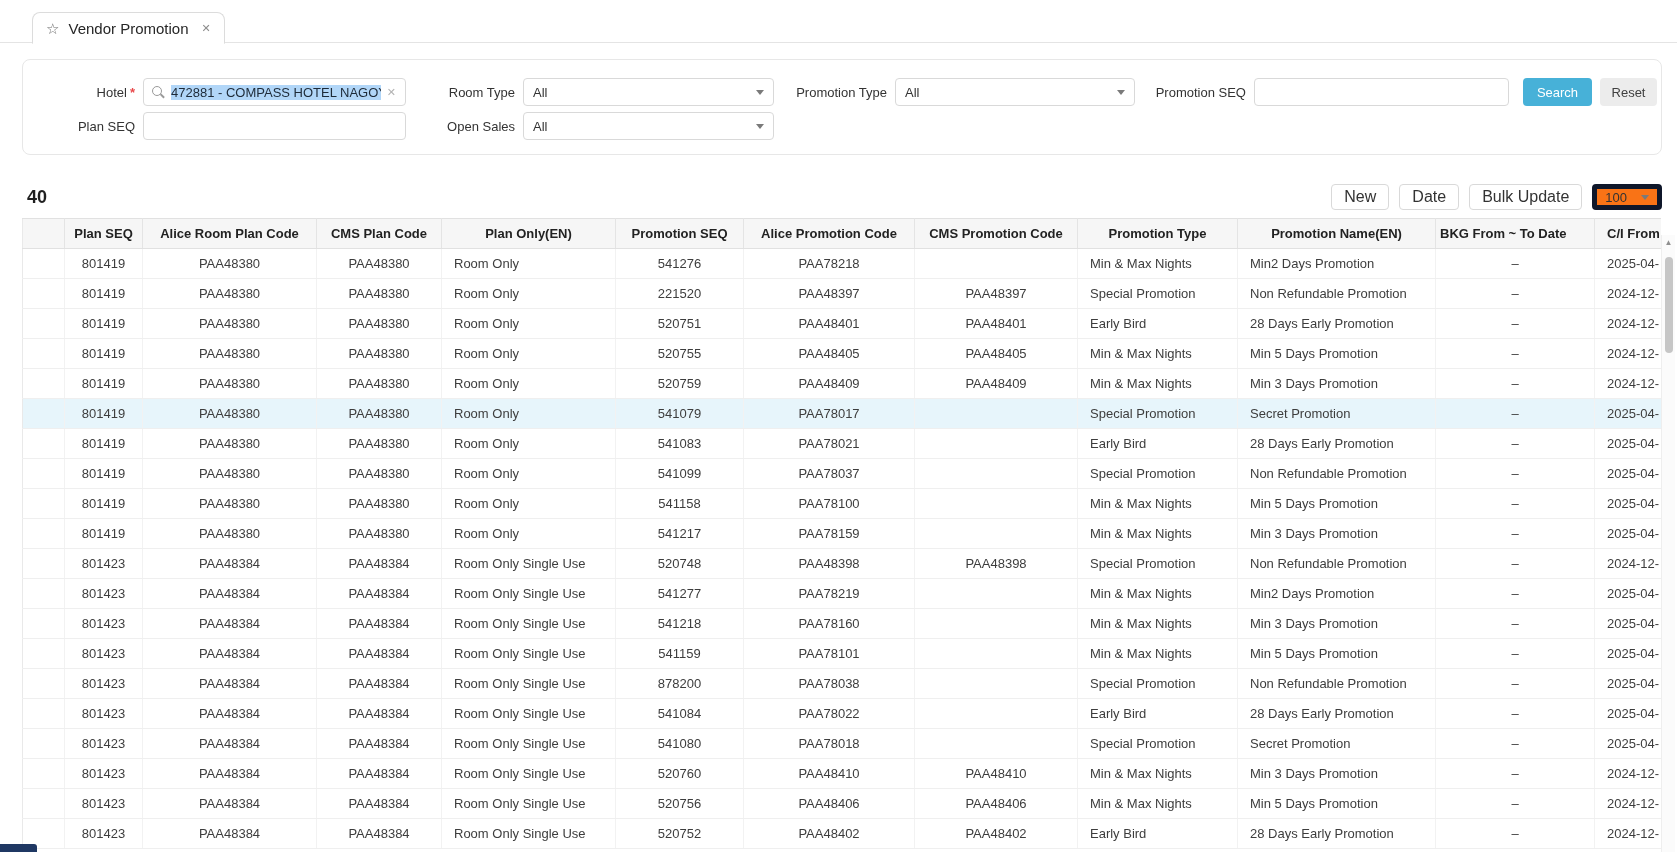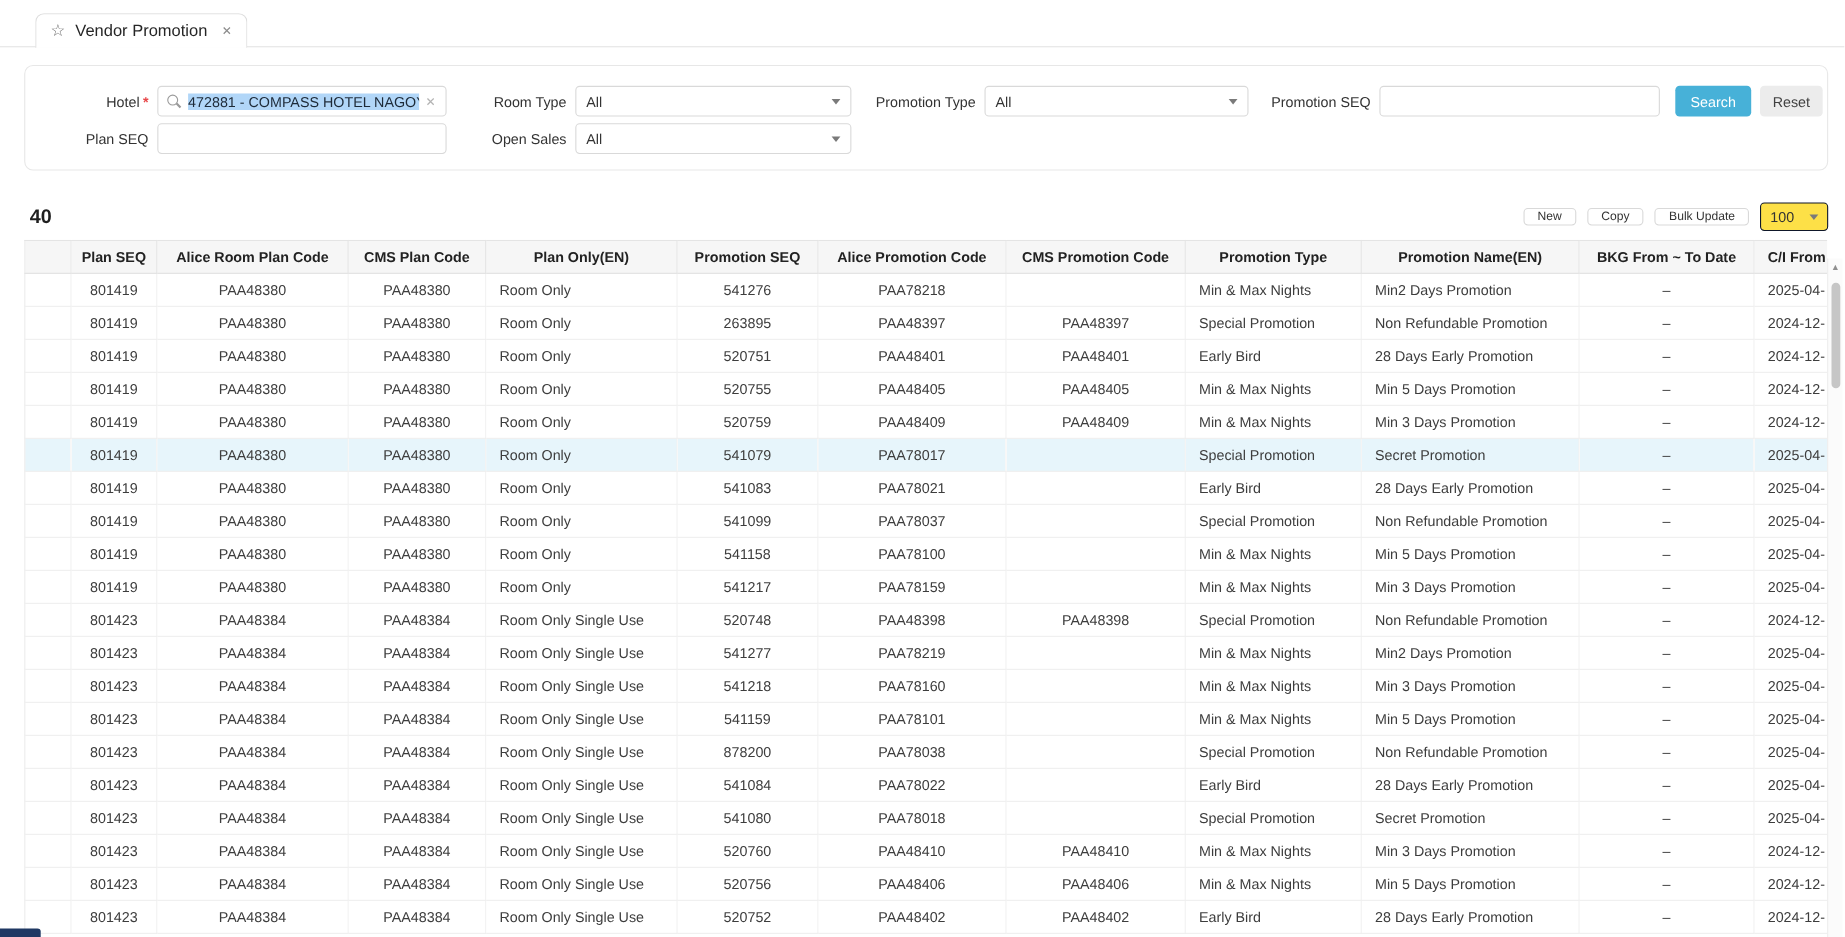--- a/index.html
+++ b/index.html
@@ -43,22 +43,22 @@
   .select { justify-content:space-between; cursor:pointer; }
   .caret { width:0; height:0; border-left:4px solid transparent; border-right:4px solid transparent; border-top:5px solid #7a7a7a; margin-left:8px; flex:0 0 auto; }
   .btn { position:absolute; height:28px; border-radius:4px; font-size:13px; font-family:"Liberation Sans", sans-serif; cursor:pointer; border:1px solid transparent; }
   .btn-search { background:var(--accent,#47b1d8); color:#fff; border:none; }
   .btn-reset { background:#ececec; color:#404040; border:none; cursor:default; }
 
   
   .toolbar { position:absolute; left:22px; top:183px; width:1640px; height:28px; display:flex; align-items:center; justify-content:space-between; }
   .count { font-size:18px; font-weight:700; color:#1f1f1f; padding-left:5px; }
   .tb-buttons { display:flex; align-items:center; gap:10px; }
-  .tb-btn { height:16px; background:#fff; border:1px solid #d9d9d9; border-radius:4px; color:#333; font-size:11px; padding:0 12px; font-family:"Liberation Sans", sans-serif; cursor:pointer; }
-  .page-size { height:26px; min-width:52px; background:#fde047; border:1px solid #0f172a; border-radius:4px; display:flex; align-items:center; justify-content:center; gap:6px; padding:0 8px; cursor:pointer; }
+  .tb-btn { height:26px; background:#fff; border:1px solid #d9d9d9; border-radius:4px; color:#333; font-size:16px; padding:0 12px; font-family:"Liberation Sans", sans-serif; cursor:pointer; }
+  .page-size { height:26px; min-width:52px; background:#f97316; border:5px solid #0f172a; border-radius:4px; display:flex; align-items:center; justify-content:center; gap:6px; padding:0 8px; cursor:pointer; }
 
   
   .table-wrap { position:absolute; left:22px; top:218px; width:1639px; height:634px; overflow:hidden; background:#fff; }
   table { border-collapse:collapse; table-layout:fixed; width:1692px; }
   th {
     height:30px; background:#f6f6f6; font-size:13px; font-weight:700; color:#222;
     border-top:1px solid #e1e1e1; border-bottom:1px solid #e1e1e1; border-right:1px solid #e4e4e4;
     white-space:nowrap; overflow:hidden; padding:0 4px;
   }
   th:first-child, td:first-child { border-left:1px solid #e9e9e9; }
@@ -138,21 +138,21 @@
         <span>All</span>
         <span class="caret"></span>
       </div>
     </div>
   </div>
 
   <div class="toolbar">
     <span class="count">40</span>
     <div class="tb-buttons">
       <button class="tb-btn">New</button>
-      <button class="tb-btn">Copy</button>
+      <button class="tb-btn">Date</button>
       <button class="tb-btn">Bulk Update</button>
       <div class="page-size">
         <span>100</span>
         <span class="caret"></span>
       </div>
     </div>
   </div>
 
   <div class="table-wrap">
     <table>
@@ -175,21 +175,21 @@
             <th style="text-align: center;"></th>
             <th style="text-align: center;">Plan SEQ</th>
             <th style="text-align: center;">Alice Room Plan Code</th>
             <th style="text-align: center;">CMS Plan Code</th>
             <th style="text-align: center;">Plan Only(EN)</th>
             <th style="text-align: center;">Promotion SEQ</th>
             <th style="text-align: center;">Alice Promotion Code</th>
             <th style="text-align: center;">CMS Promotion Code</th>
             <th style="text-align: center;">Promotion Type</th>
             <th style="text-align: center;">Promotion Name(EN)</th>
-            <th style="text-align: center;">BKG From ~ To Date</th>
+            <th style="text-align: left;">BKG From ~ To Date</th>
             <th style="text-align: left; padding-left: 12px;">C/I From</th>
           </tr>
         </thead>
       <tbody id="table-body">
           <tr>
             <td class="al-center"></td>
             <td class="al-center">801419</td>
             <td class="al-center">PAA48380</td>
             <td class="al-center">PAA48380</td>
             <td class="al-left">Room Only</td>
@@ -200,21 +200,21 @@
             <td class="al-left">Min2 Days Promotion</td>
             <td class="al-center">–</td>
             <td class="al-left">2025-04-</td>
           </tr>
           <tr>
             <td class="al-center"></td>
             <td class="al-center">801419</td>
             <td class="al-center">PAA48380</td>
             <td class="al-center">PAA48380</td>
             <td class="al-left">Room Only</td>
-            <td class="al-center">263895</td>
+            <td class="al-center">221520</td>
             <td class="al-center">PAA48397</td>
             <td class="al-center">PAA48397</td>
             <td class="al-left">Special Promotion</td>
             <td class="al-left">Non Refundable Promotion</td>
             <td class="al-center">–</td>
             <td class="al-left">2024-12-</td>
           </tr>
           <tr>
             <td class="al-center"></td>
             <td class="al-center">801419</td>

